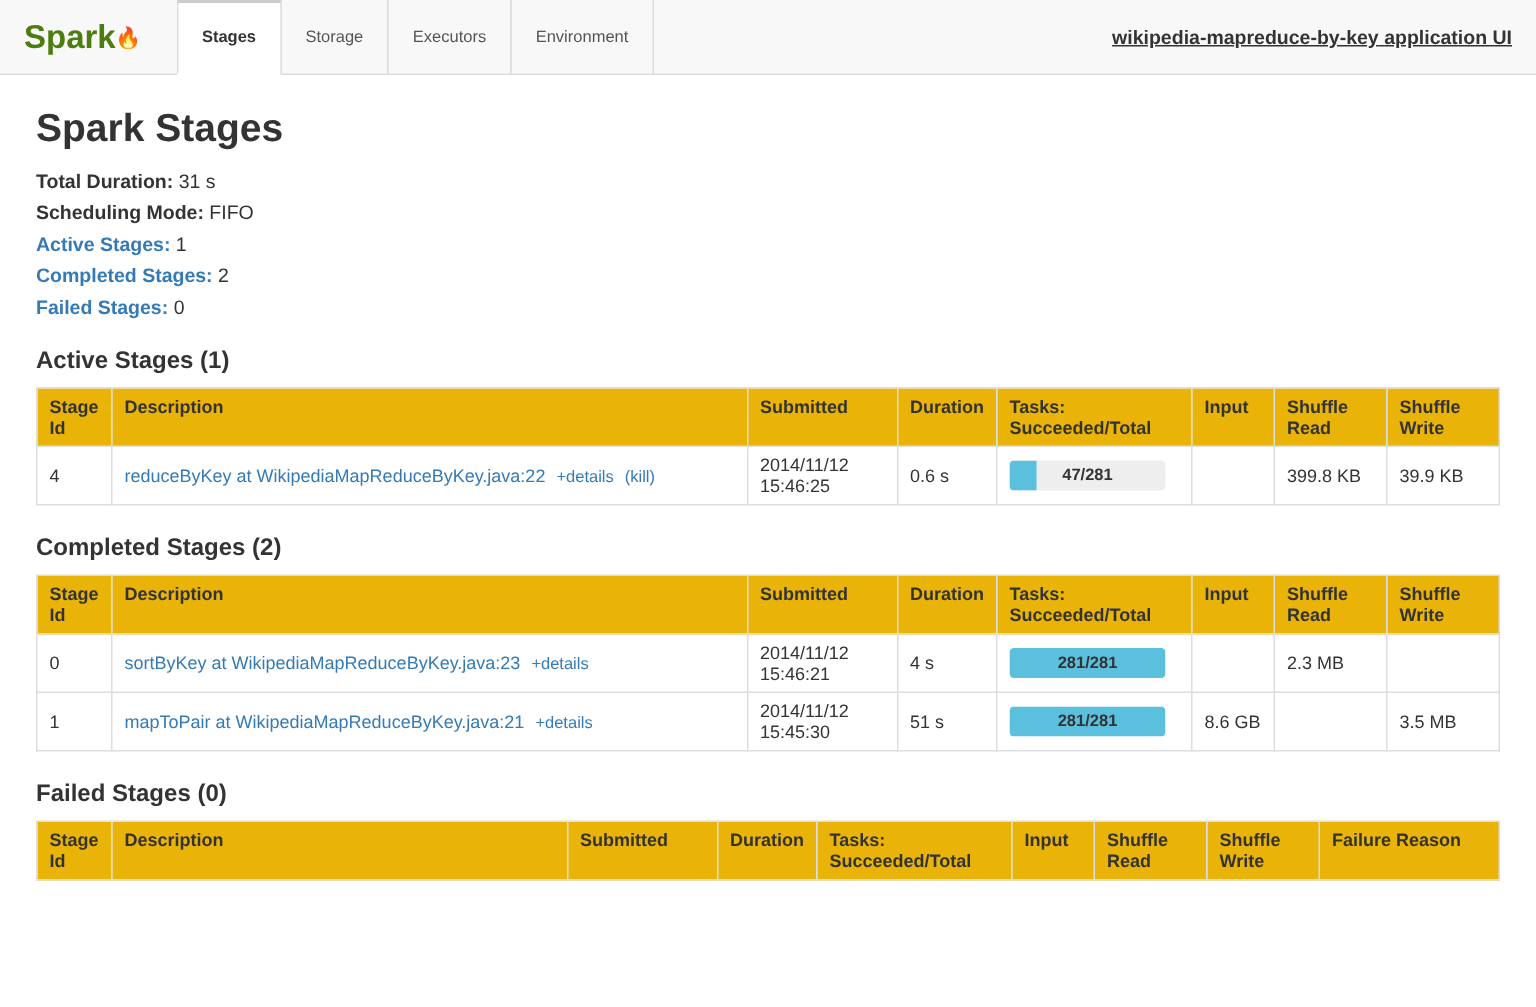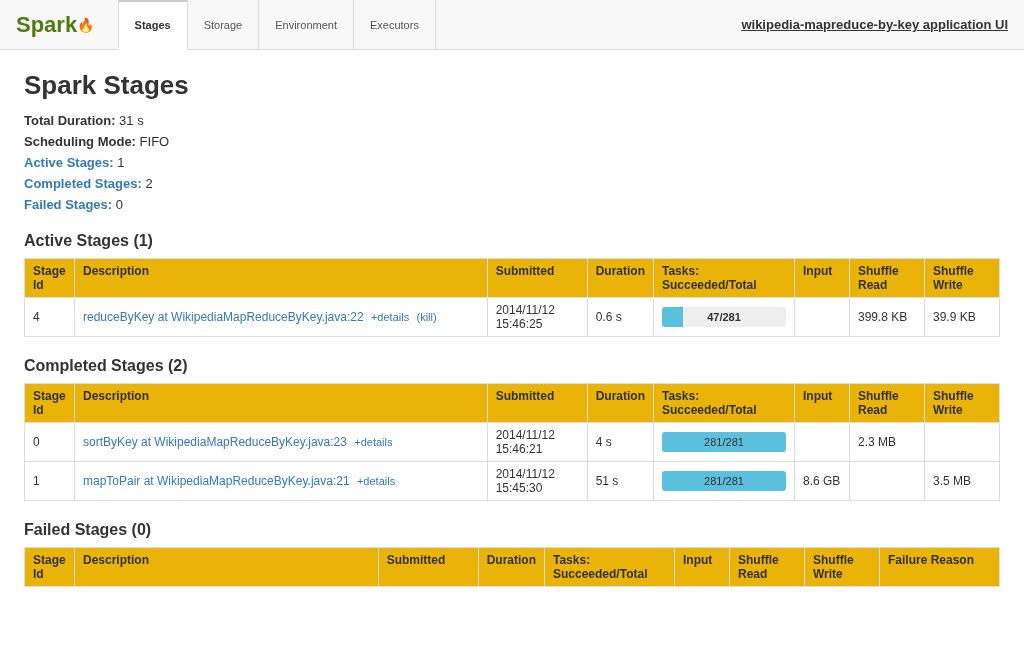--- a/index.html
+++ b/index.html
@@ -90,29 +90,29 @@
     .input-col { width: 55px; }
     .shuffle-read-col { width: 75px; }
     .shuffle-write-col { width: 75px; }
     .failure-col { width: 120px; }
 
     
     .progress-bar-container {
       background: #eee;
       border-radius: 3px;
       height: 20px;
-      width: 124px;
+      width: 104px;
       position: relative;
       overflow: hidden;
     }
     .progress-bar-fill {
       background: #5bc0de;
       height: 100%;
       display: flex; align-items: center; justify-content: center;
-      color: #333; font-size: 11px; font-weight: normal;
+      color: #333; font-size: 11px; font-weight: bold;
     }
     .progress-partial-fill {
       background: #5bc0de;
       height: 100%;
       position: absolute; left: 0; top: 0;
     }
     .progress-bar-label {
       position: absolute; width: 100%; text-align: center;
       font-size: 11px; font-weight: bold; color: #333; line-height: 20px;
     }
@@ -124,22 +124,22 @@
 <body>
 
 <nav class="navbar">
   <div class="navbar-brand">
     <span class="spark-logo-text">Spark</span>
     <span class="spark-flame">🔥</span>
   </div>
   <div class="nav-links">
     <a class="nav-link active">Stages</a>
     <a class="nav-link">Storage</a>
+    <a class="nav-link">Executors</a>
     <a class="nav-link">Environment</a>
-    <a class="nav-link">Executors</a>
   </div>
   <div class="nav-app-title">
     <span>wikipedia-mapreduce-by-key</span>
     <span> </span><span>application UI</span>
   </div>
 </nav>
 
 <div class="main">
 
   <h1>Spark Stages</h1>

